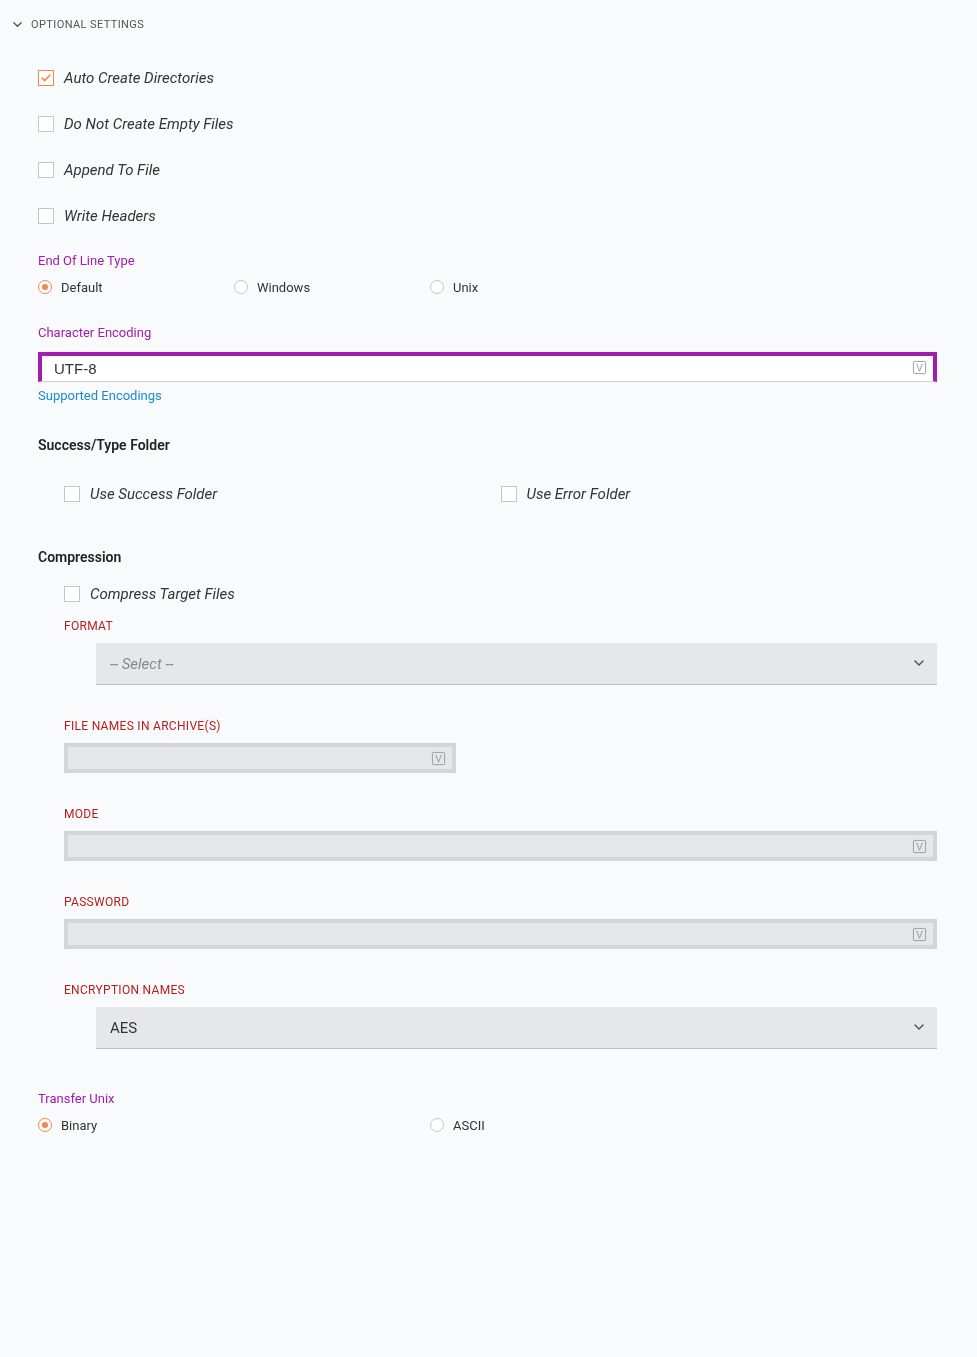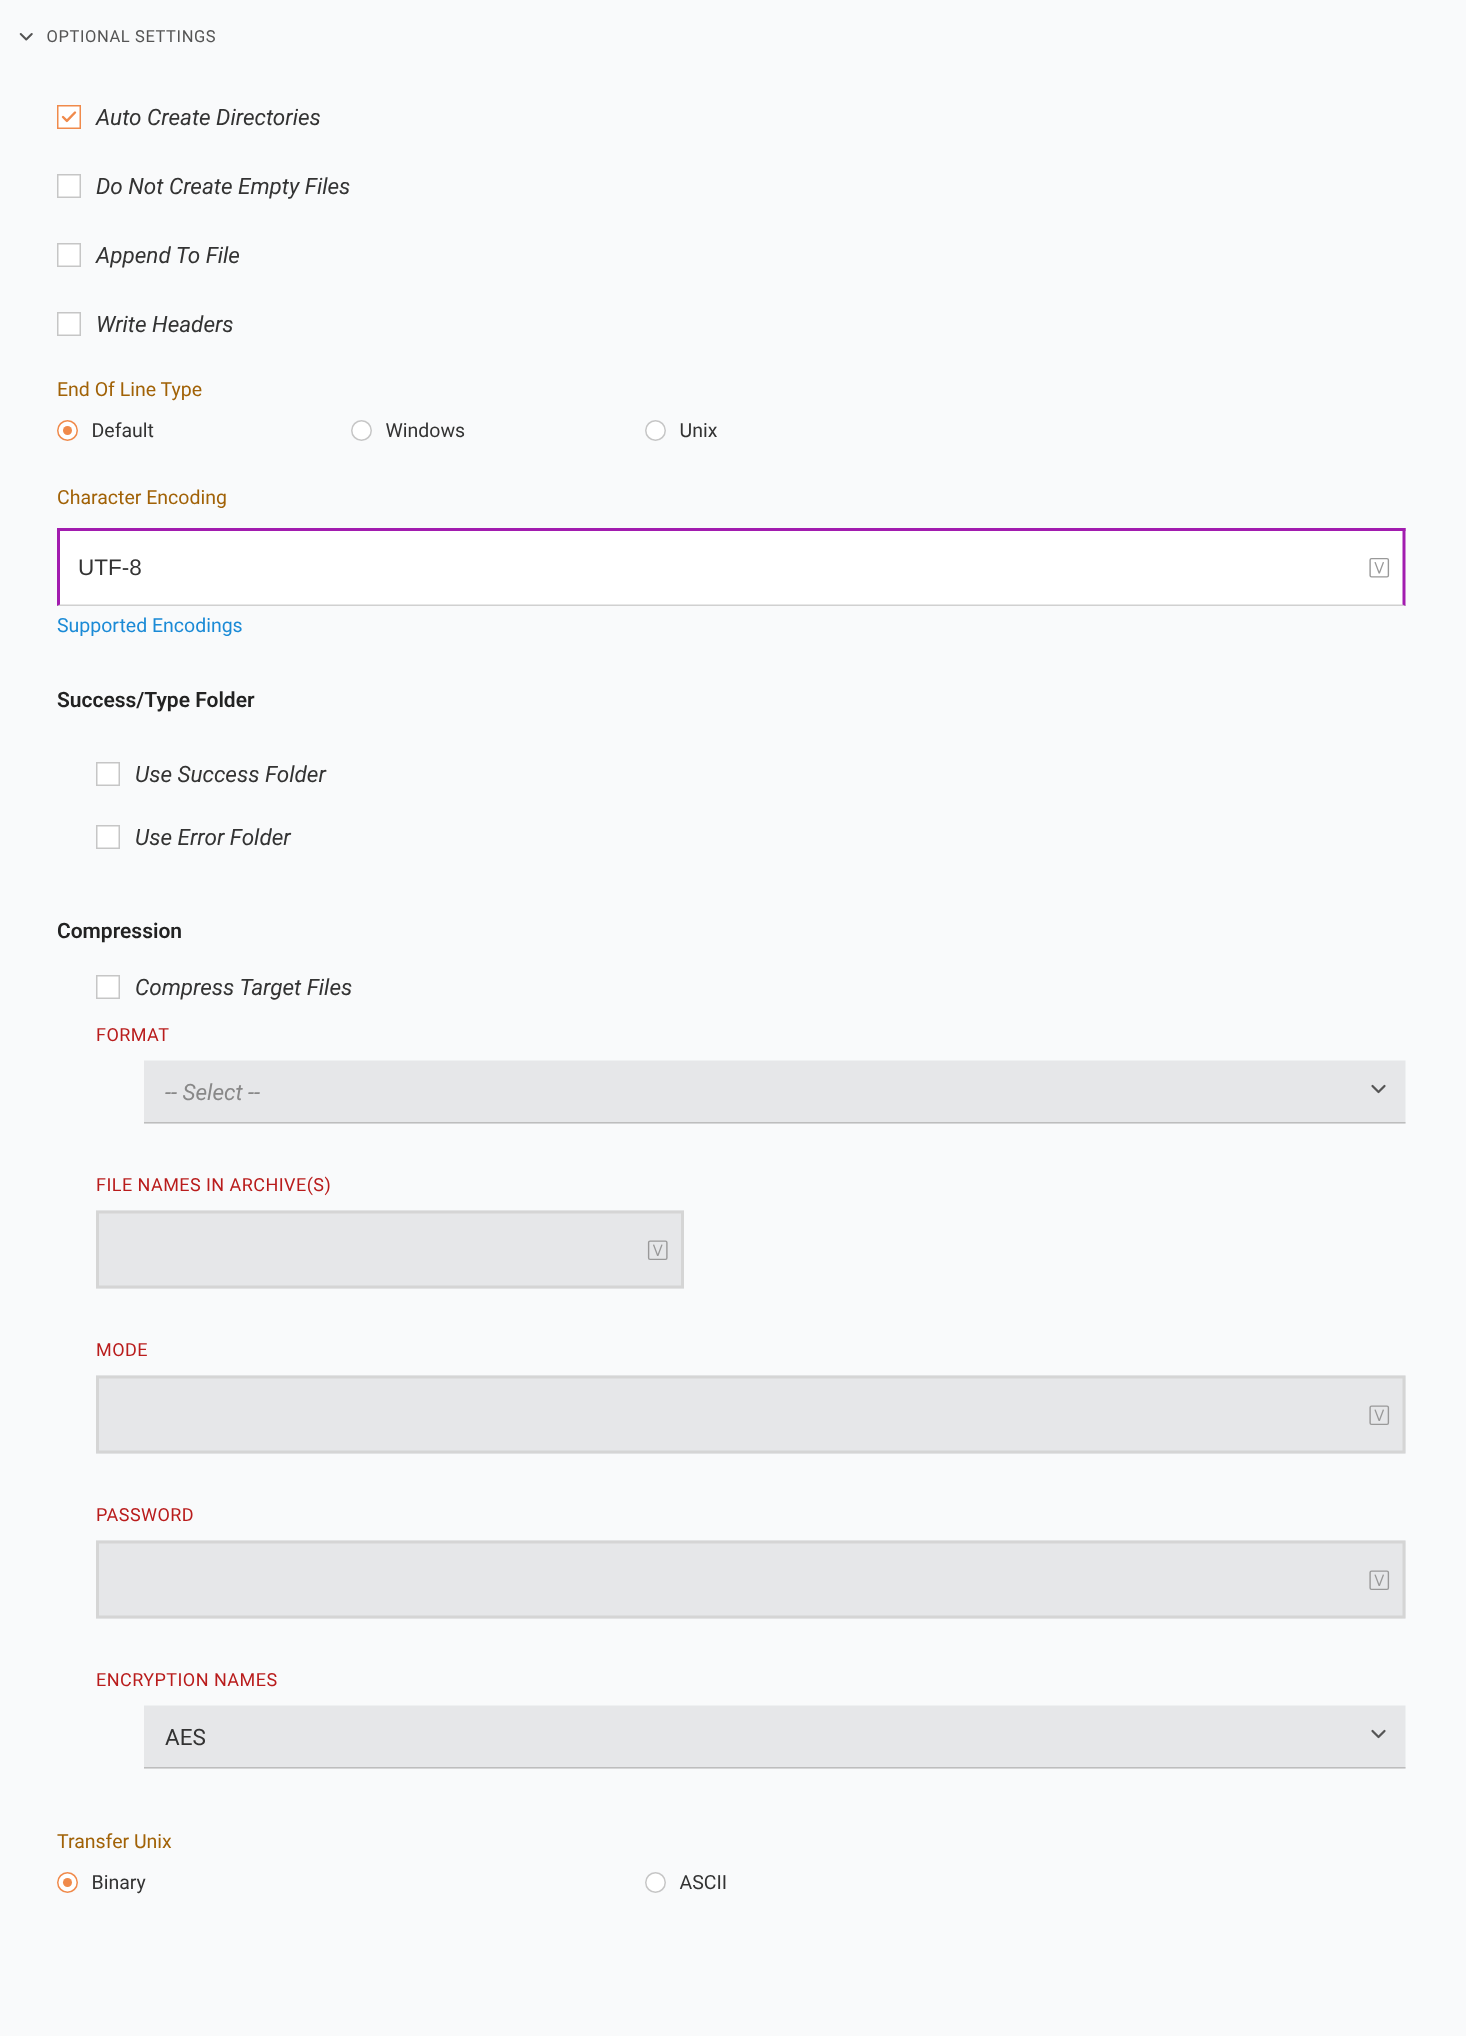--- a/index.html
+++ b/index.html
@@ -48,21 +48,21 @@
     border-color: #f08a4b;
   }
   .checkbox.checked svg { display: block; }
   .checkbox svg { display: none; }
   .checkbox-label {
     font-size: 15px;
     color: #333;
   }
   .field-label {
     font-size: 13px;
-    color: #a16207;
+    color: #a21caf;
     margin-top: 18px;
     margin-bottom: 12px;
   }
   .field-label-upper {
     font-size: 12px;
     color: #b91c1c;
     letter-spacing: 0.3px;
     margin-top: 34px;
     margin-bottom: 10px;
   }
@@ -96,22 +96,22 @@
   .radio.selected::after {
     content: "";
     width: 6px;
     height: 6px;
     border-radius: 50%;
     background: #f08a4b;
   }
   .radio-label { font-size: 13px; color: #333; }
   .text-input, .select-input {
     width: 100%;
-    height: 52px;
-    border: 2px solid #a21caf;
+    height: 30px;
+    border: 4px solid #a21caf;
     background: #fff;
     padding: 0 44px 0 12px;
     font-size: 15px;
     color: #333;
     outline: none;
     position: relative;
   }
   .input-wrap {
     position: relative;
     width: 100%;
@@ -146,21 +146,21 @@
     display: inline-block;
     cursor: pointer;
   }
   .two-col {
     display: flex;
     gap: 0;
     margin-top: 20px;
   }
   .two-col .col { flex: 1; }
   .two-col .checkbox-row { margin: 12px 0; }
-  .nested { padding-left: 26px; flex-direction: column; }
+  .nested { padding-left: 26px; }
   .divider-under {
     border-bottom: 1px solid #d0d0d0;
   }
   .select-wrap {
     position: relative;
     width: 100%;
     padding-left: 32px;
   }
   .select-content {
     width: 100%;

